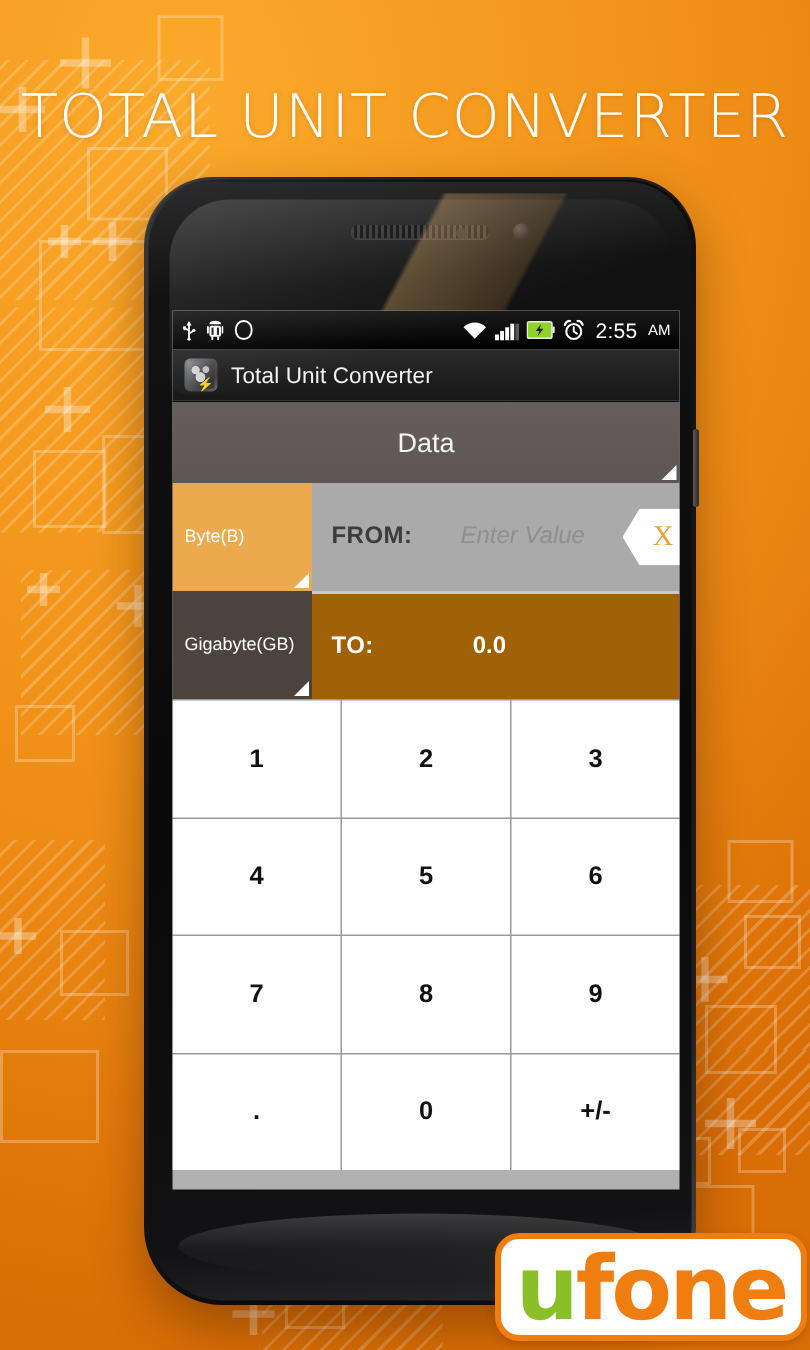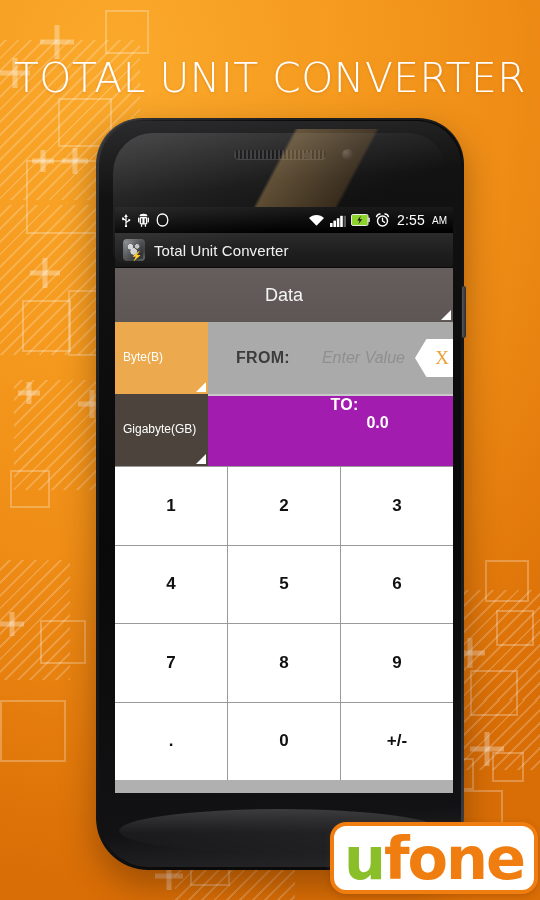--- a/index.html
+++ b/index.html
@@ -257,24 +257,24 @@
     color: #ffffff;
     font-size: 12px;
     line-height: 1.1;
   }
   .value-cell {
     flex: 1;
     background: #aaaaaa;
     display: flex;
     align-items: center;
     position: relative;
-    padding-left: 28px;
+    padding-left: 13px;
     box-sizing: border-box;
   }
-  .value-cell.to-cell { background: #a21caf; border-top: 2px solid #c9c9c9; flex-direction: column; }
+  .value-cell.to-cell { background: #a16207; border-top: 2px solid #c9c9c9; }
   .lbl-from {
     font-size: 16px;
     font-weight: bold;
     color: #3c3c3c;
     letter-spacing: 0.3px;
   }
   .lbl-to {
     font-size: 16px;
     font-weight: bold;
     color: #ffffff;

